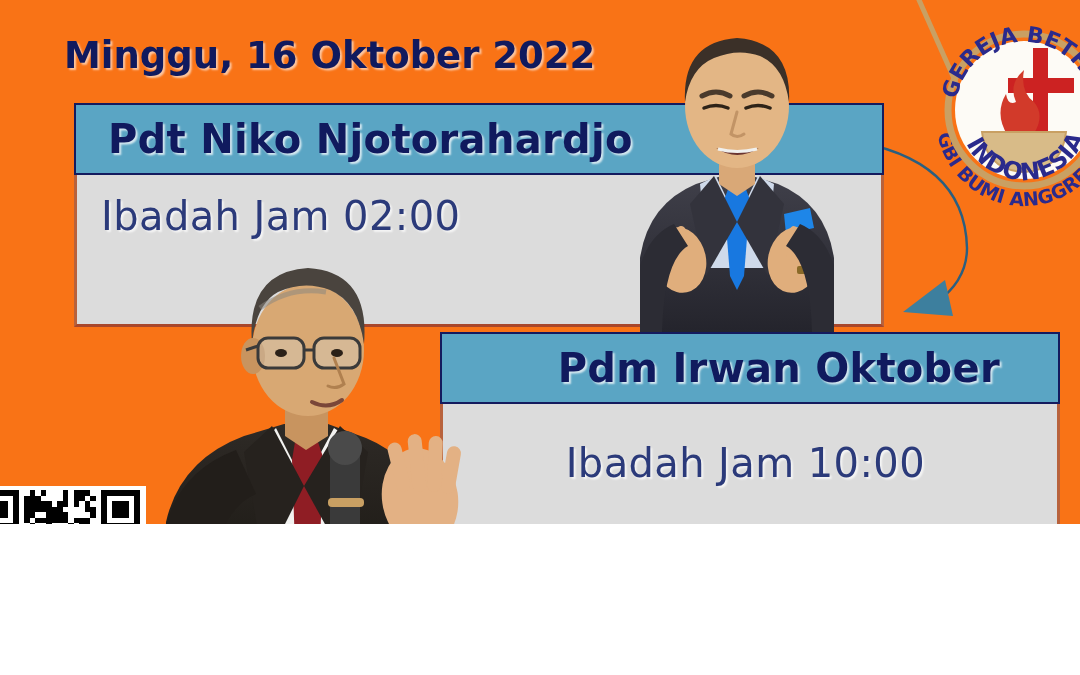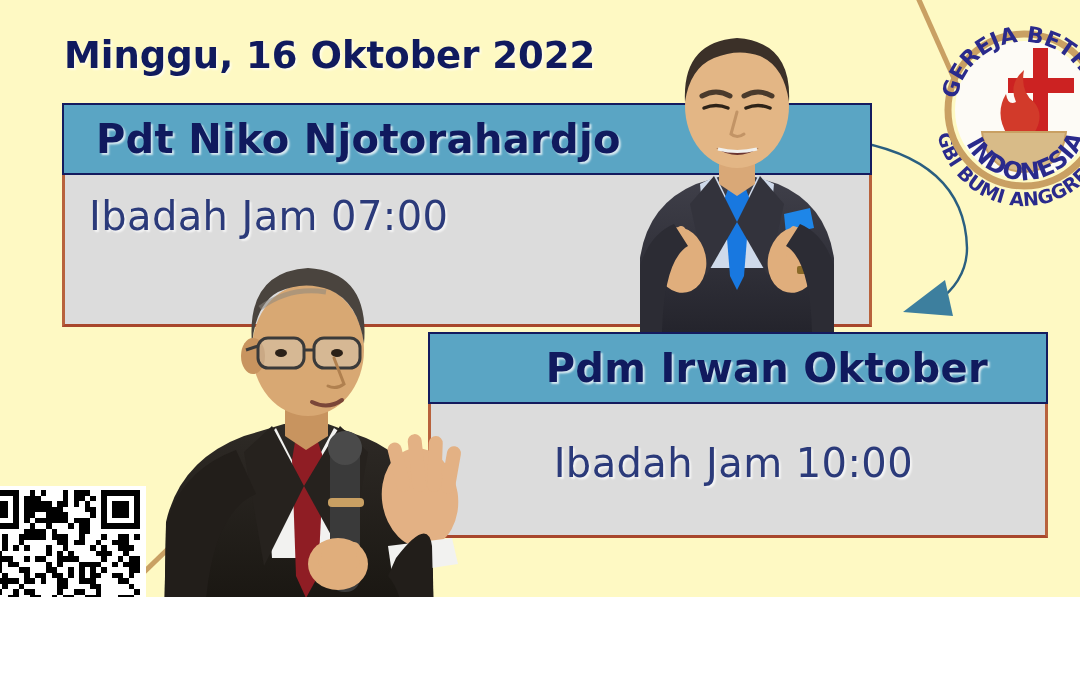--- a/index.html
+++ b/index.html
@@ -3,23 +3,23 @@
 <meta charset="utf-8">
 <style>
   html, body {
     margin: 0;
     padding: 0;
     background: #ffffff;
   }
   #poster {
     position: relative;
     width: 1080px;
-    height: 597px;
+    height: 524px;
     overflow: hidden;
-    background: #fef9c3;
+    background: #f97316;
     font-family: "DejaVu Sans", "Liberation Sans", sans-serif;
     -webkit-font-smoothing: antialiased;
   }
 
   
   .gold-line {
     position: absolute;
     background: #c9a063;
     transform-origin: 0 0;
     pointer-events: none;
@@ -54,21 +54,21 @@
     z-index: 6;
   }
   #photo-irwan {
     left: 152px; top: 246px;
     width: 340px; height: 384px;
     z-index: 9;
   }
   .figsvg { display:block; width:100%; height:100%; }
 
   
-  .card { position: absolute; }
+  .card { position: absolute; margin-left: 12px; }
   .card-header {
     background: #5aa5c4;
     border: 2px solid #141b5e;
     box-sizing: border-box;
     display: flex;
     align-items: center;
     height: 72px;
   }
   .card-header .hdr-text {
     font-size: 40px;
@@ -163,21 +163,21 @@
   <div class="gold-line gold-top"></div>
   <div class="gold-line gold-bottom"></div>
 
   <div id="date-line">Minggu, 16 Oktober 2022</div>
 
   <div class="card" id="card-niko">
     <div class="card-header">
       <span class="hdr-text">Pdt Niko Njotorahardjo</span>
     </div>
     <div class="card-body">
-      <span class="body-text">Ibadah Jam 07:00</span>
+      <span class="body-text">Ibadah Jam 02:00</span>
     </div>
   </div>
 
   <div class="photo" id="photo-niko">
     <svg class="figsvg" viewBox="0 0 318 325" preserveAspectRatio="none" aria-hidden="true">
       <defs>
         <clipPath id="clipNiko">
             <rect x="0" y="0" width="318" height="325"></rect>
           </clipPath>
         <linearGradient id="suitN" x1="0" y1="0" x2="0" y2="1">

